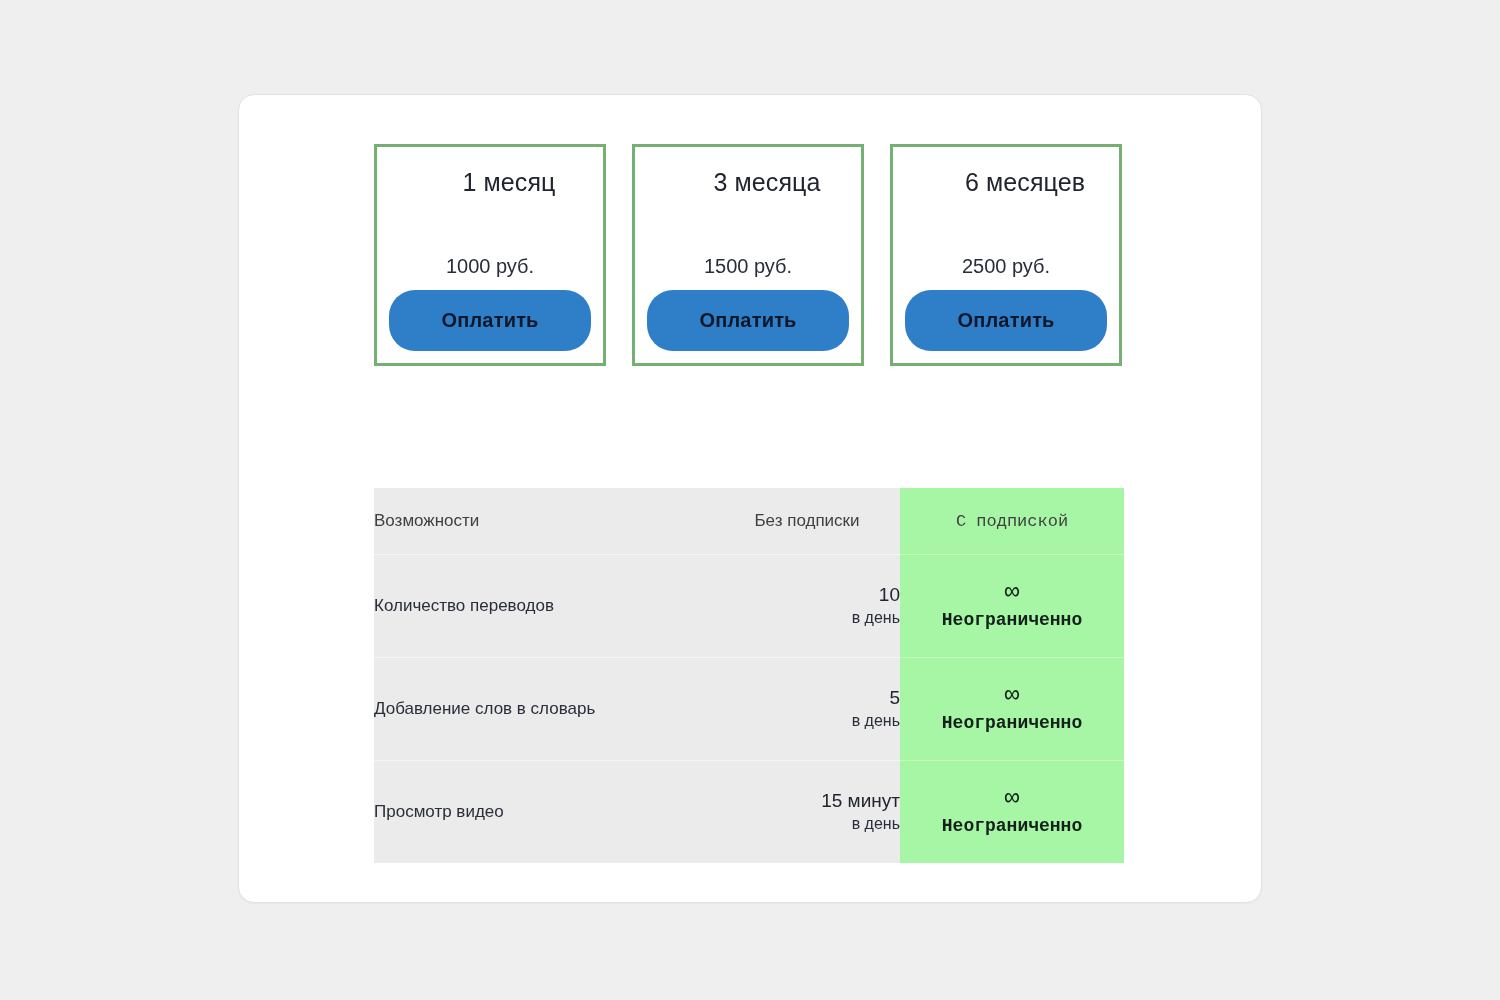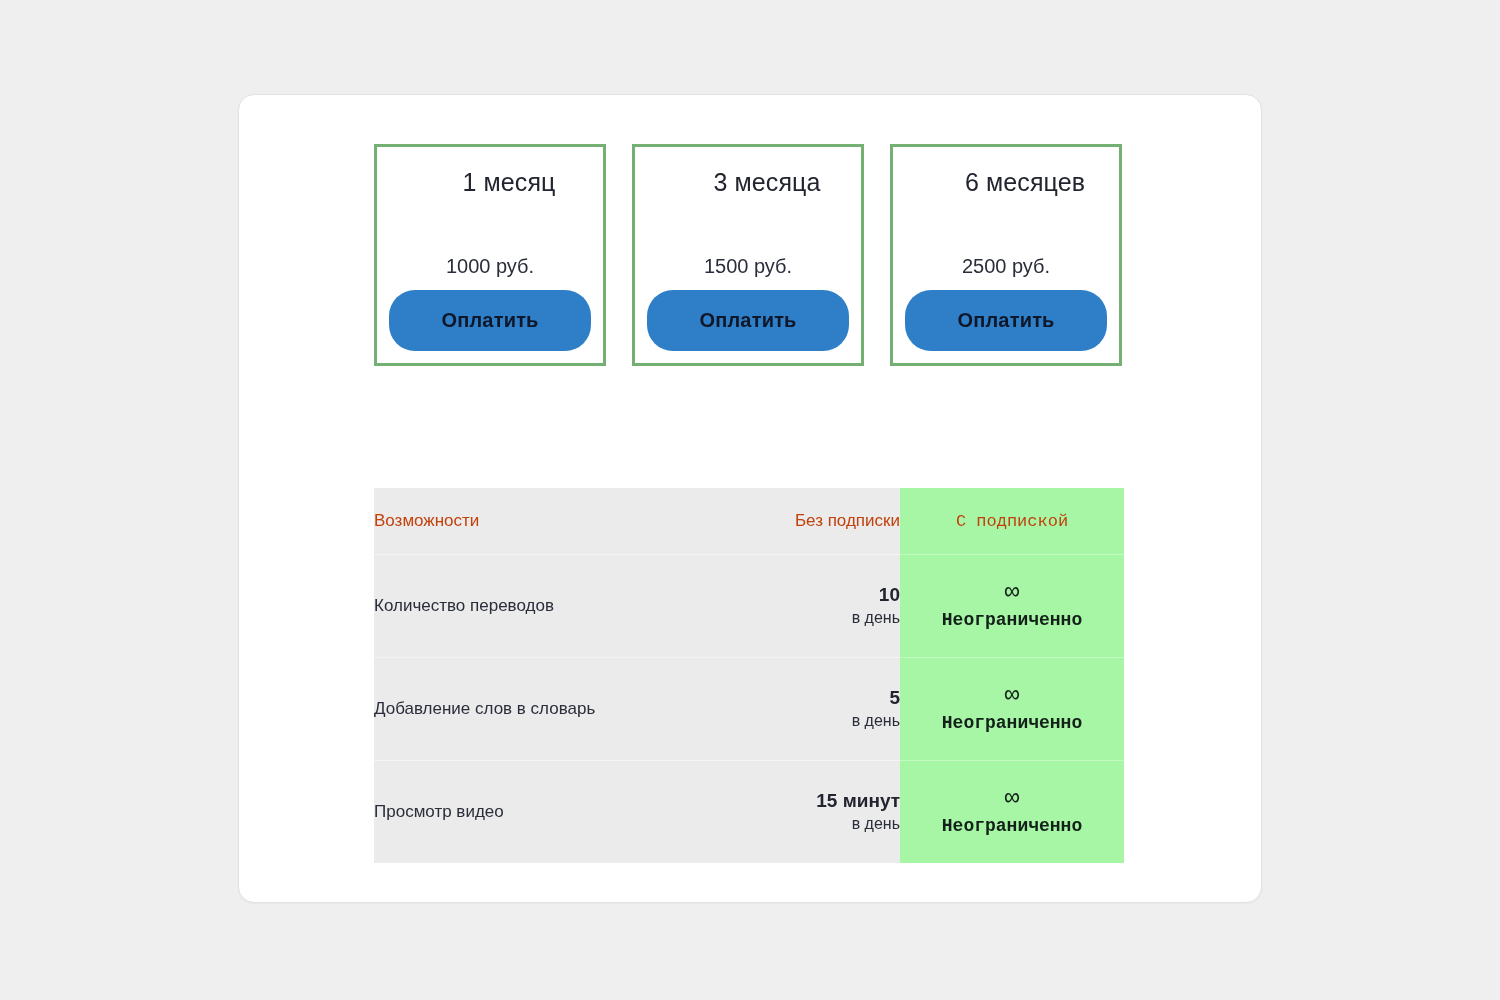--- a/index.html
+++ b/index.html
@@ -121,44 +121,44 @@
   }
 
   .cell-grey  { background: #EBEBEB; }
   .cell-green { background: #A6F6A5; font-family: Liberation Mono, monospace; }
 
   
   .thead-cell {
     height: 66px;
     font-size: 17px;
     font-weight: 400;
-    color: #c2410c;
+    color: #404040;
   }
   .th-feature { text-align: left;  padding-left: 31px; }
-  .th-free    { text-align: right; padding-right: 29px; }
+  .th-free    { padding-right: 29px; }
   .th-pro     { text-align: center; }
 
   
   .body-cell { height: 103px; }
   .td-feature {
     text-align: left;
     padding-left: 31px;
     font-size: 17px;
     font-weight: 400;
     color: #2A2E3A;
   }
   .td-free {
     text-align: right;
     padding-right: 29px;
     line-height: 1.32;
   }
   .free-value {
     display: block;
     font-size: 19px;
-    font-weight: 700;
+    font-weight: 400;
     color: #22252F;
   }
   .free-period {
     display: block;
     font-size: 16px;
     font-weight: 400;
     color: #2A2E3A;
   }
   .td-pro {
     text-align: center;

